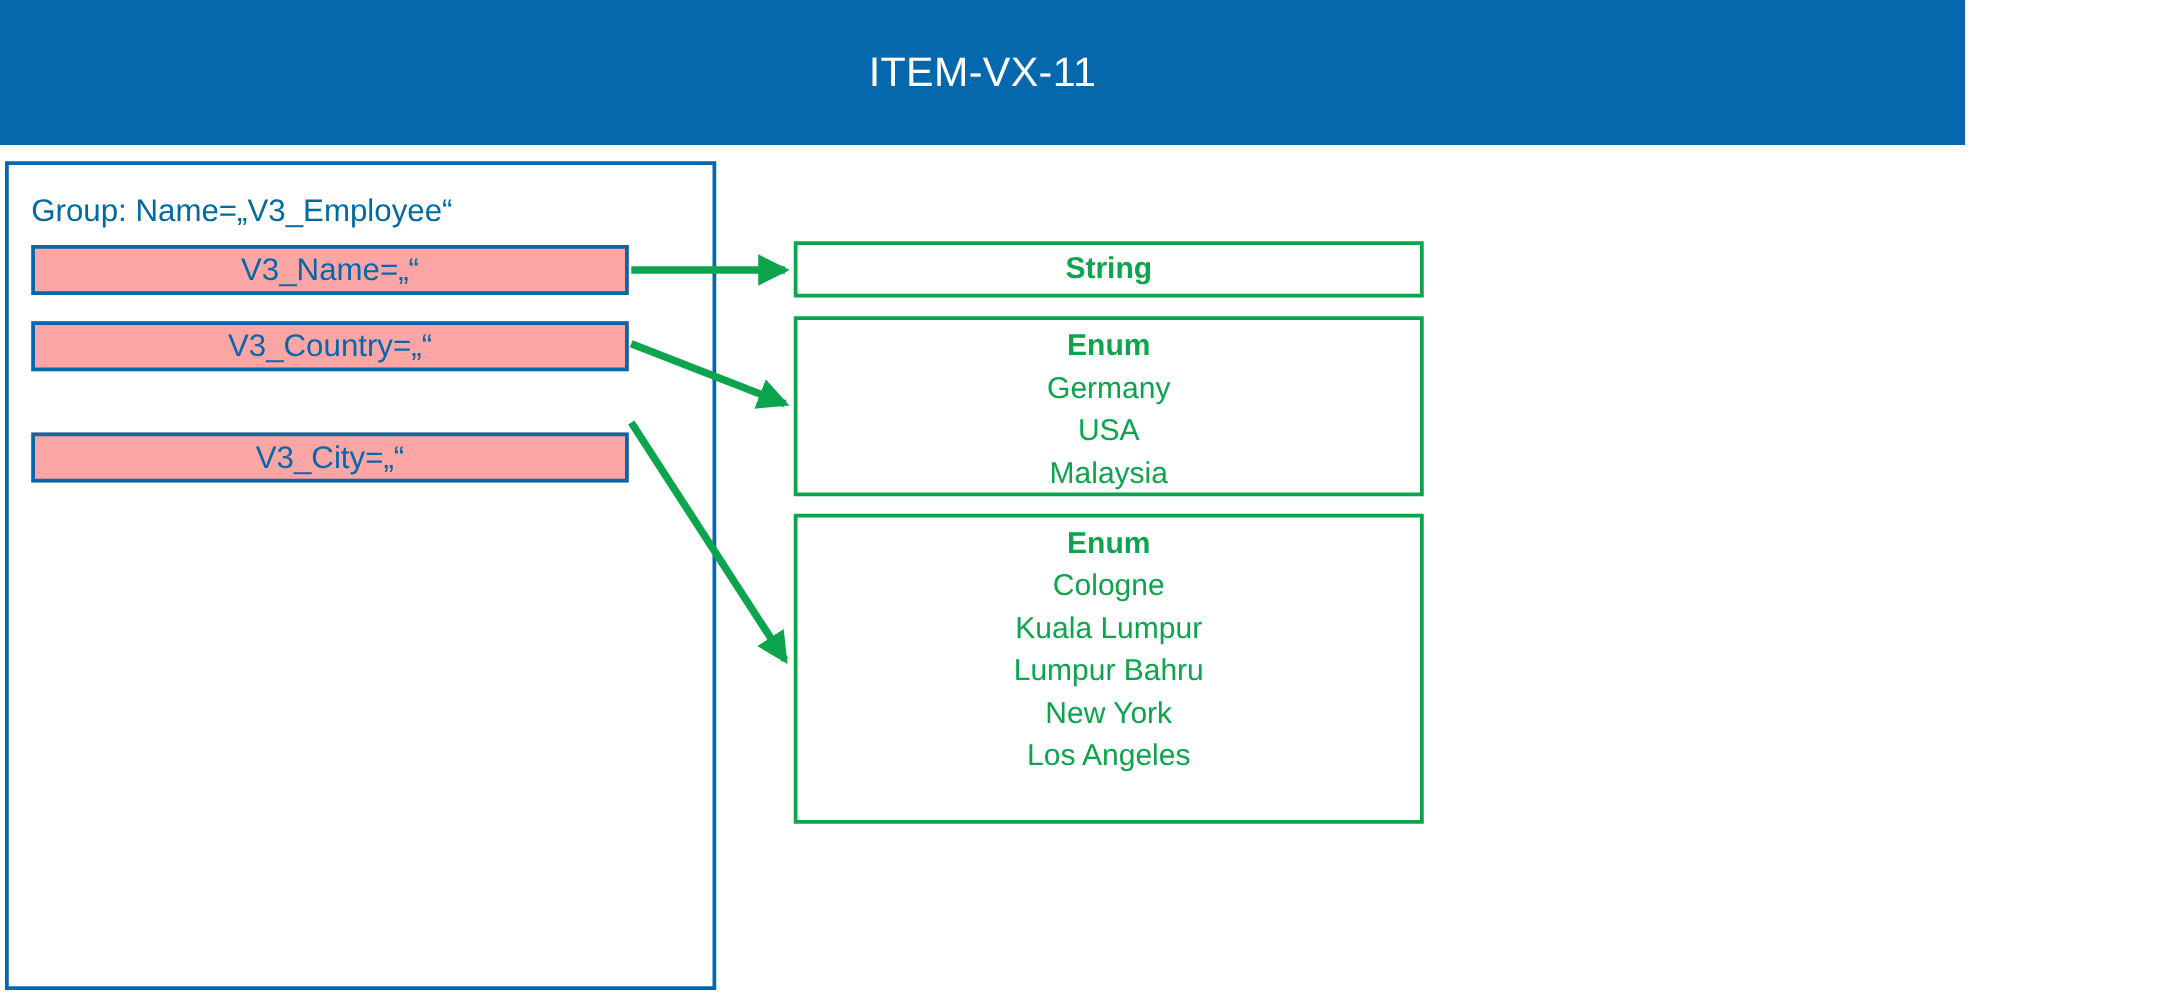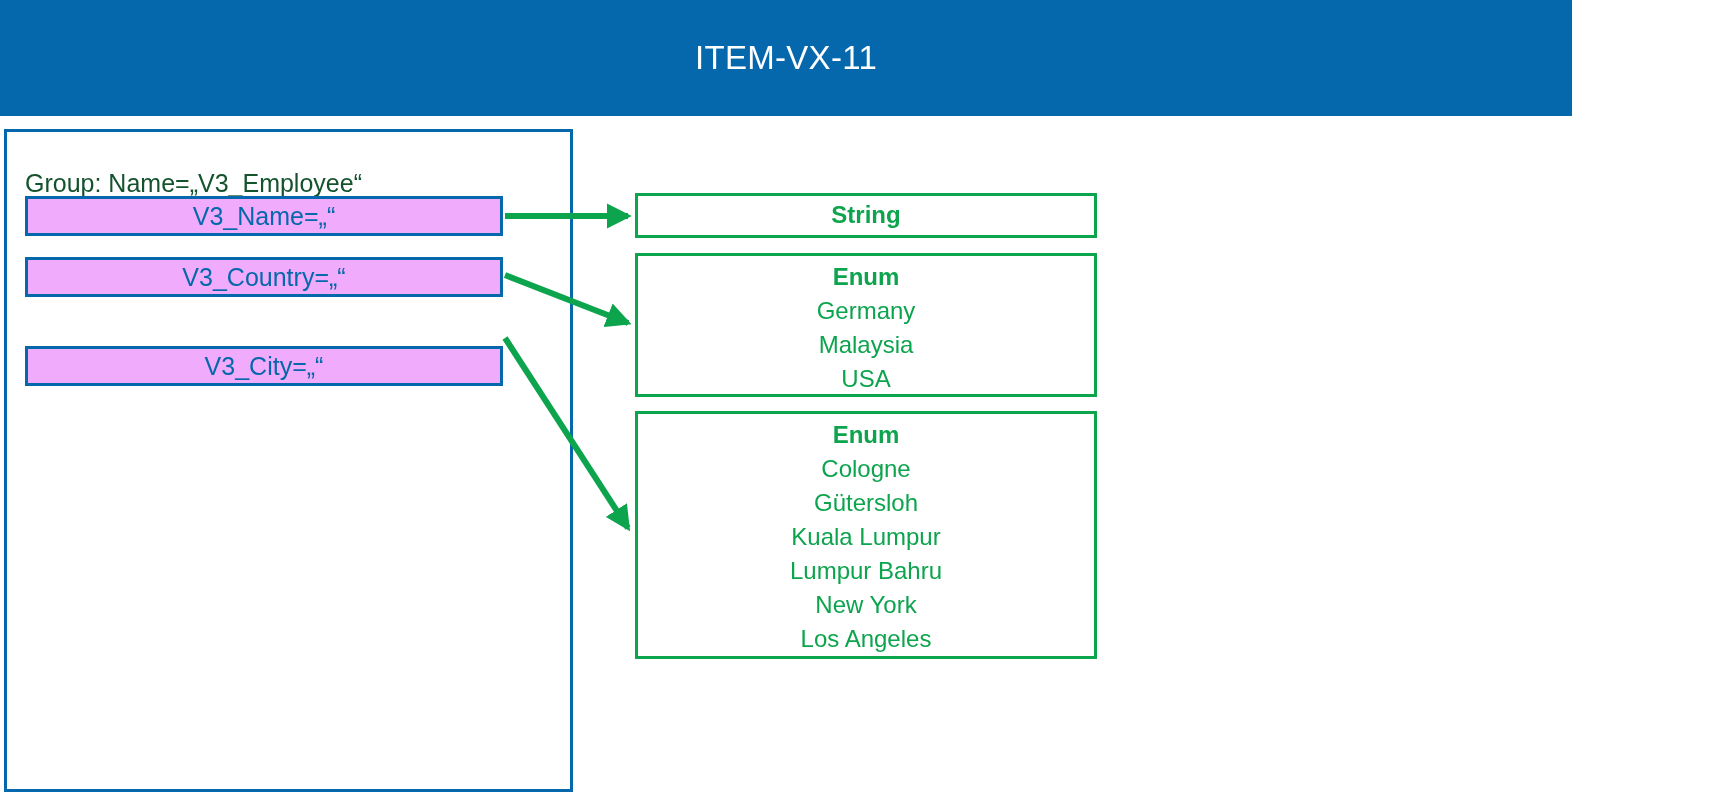--- a/index.html
+++ b/index.html
@@ -51,51 +51,51 @@
     left: 4px;
     top: 129px;
     width: 569px;
     height: 663px;
     border: 3px solid #0567AC;
     background: #ffffff;
   }
   #group-label {
     position: absolute;
     left: 25px;
-    top: 169px;
-    color: #14532d;
+    top: 155px;
+    color: #0369a1;
     font-size: 25px;
     font-weight: 400;
     white-space: nowrap;
   }
 
   .field-box {
     position: absolute;
     left: 25px;
     width: 478px;
     height: 40px;
     border: 3px solid #0567AC;
-    background: #f0abfc;
+    background: #fca5a5;
     display: flex;
     align-items: center;
     justify-content: center;
     color: #0567AC;
     font-size: 25px;
     font-weight: 400;
     white-space: nowrap;
   }
   #field-name    { top: 196px; }
   #field-country { top: 257px; }
   #field-city    { top: 318px; margin-top: 28px; }
 
   
   .type-box {
     position: absolute;
     left: 635px;
-    width: 462px;
+    width: 504px;
     border: 3px solid #0DA44E;
     background: #ffffff;
     color: #0DA44E;
     text-align: center;
     padding: 4px 0 6px 0;
   }
   .type-title {
     font-size: 24px;
     font-weight: bold;
     line-height: 34px;
@@ -141,28 +141,27 @@
     <span>V3_City=„“</span>
   </div>
 
   <div class="type-box" id="type-string">
     <div class="type-title">String</div>
   </div>
 
   <div class="type-box" id="type-country">
     <div class="type-title">Enum</div>
     <div class="type-value">Germany</div>
+    <div class="type-value">USA</div>
     <div class="type-value">Malaysia</div>
-    <div class="type-value">USA</div>
   </div>
 
   <div class="type-box" id="type-city">
     <div class="type-title">Enum</div>
     <div class="type-value">Cologne</div>
-    <div class="type-value">Gütersloh</div>
     <div class="type-value">Kuala Lumpur</div>
     <div class="type-value">Lumpur Bahru</div>
     <div class="type-value">New York</div>
     <div class="type-value">Los Angeles</div>
   </div>
 
   <svg id="arrow-layer" viewBox="0 0 1729 799">
     <defs>
       <marker id="ah" viewBox="0 0 10 10" refX="8.5" refY="5" markerWidth="4.2" markerHeight="4.2" orient="auto-start-reverse">
         <path d="M 0 0 L 10 5 L 0 10 z" fill="#0DA44E"></path>

